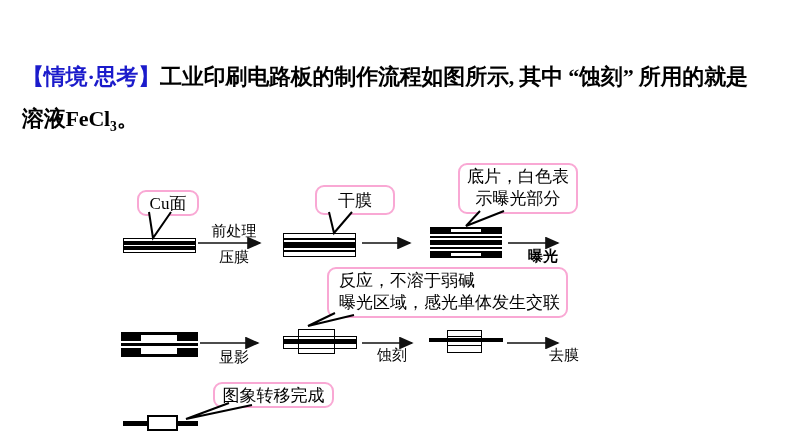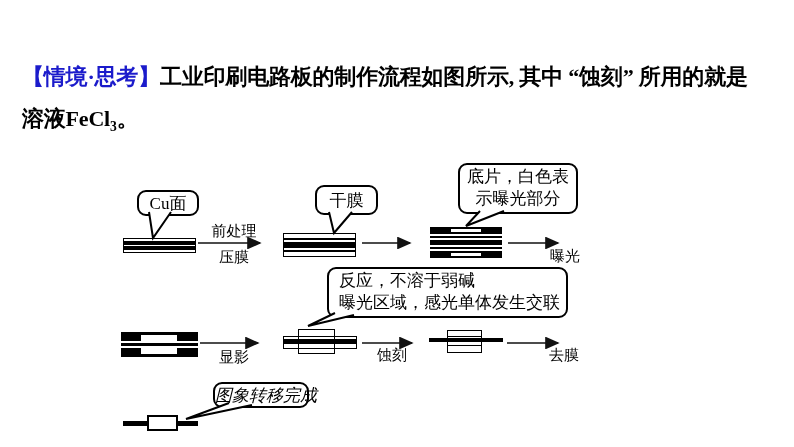--- a/index.html
+++ b/index.html
@@ -6,21 +6,21 @@
   .slide{position:relative;width:794px;height:447px;background:#ffffff;
          font-family:"Liberation Serif",serif;color:#000;overflow:hidden;}
   .abs{position:absolute;}
   
   .title-line{position:absolute;white-space:nowrap;font-weight:bold;font-size:22px;letter-spacing:-0.2px;}
   .tag{color:#1b1bcb;}
   sub{font-size:0.62em;}
   
   .seclabel{position:absolute;font-size:21px;white-space:nowrap;}
   
-  .bubble{position:absolute;border:2px solid #000000;border-radius:9px;background:#fff;
+  .bubble{position:absolute;border:2px solid #f9a8d4;border-radius:9px;background:#fff;
           font-size:17px;line-height:22px;text-align:center;box-sizing:border-box;
           white-space:nowrap;padding-top:1px;z-index:3;}
   .bubble.left{text-align:left;padding-left:10px;}
   
   .step{position:absolute;font-size:15px;white-space:nowrap;width:52px;text-align:center;z-index:2;}
   
   .bar{position:absolute;box-sizing:border-box;z-index:1;}
   .outlined{border:1px solid #000;background:#fff;}
   .row{width:100%;}
   .strip{position:relative;background:#000;}
@@ -105,41 +105,41 @@
 
   <div class="bar" style="left:123px;top:415px;width:75px;height:17px;">
     <div class="abs" style="left:0;top:6px;width:75px;height:5px;background:#000;"></div>
     <div class="abs" style="left:24px;top:0;width:31px;height:16px;border:2px solid #000;background:#fff;box-sizing:border-box;"></div>
   </div>
 
   <div class="bubble" style="left:137px;top:190px;width:62px;height:26px;">
     <span>Cu面</span>
   </div>
 
-  <div class="bubble" style="left:315px;top:185px;width:63px;height:30px;line-height:25px;">
+  <div class="bubble" style="left:315px;top:185px;width:80px;height:30px;line-height:25px;">
     <span>干膜</span>
   </div>
 
   <div class="bubble" style="left:458px;top:163px;width:120px;height:51px;">
     <div>底片，白色表</div>
     <div>示曝光部分</div>
   </div>
 
   <div class="bubble left" style="left:327px;top:267px;width:241px;height:51px;">
     <div>反应，不溶于弱碱</div>
     <div>曝光区域，感光单体发生交联</div>
   </div>
 
-  <div class="bubble" style="left:213px;top:382px;width:96px;height:26px;font-style:italic;">
+  <div class="bubble" style="left:213px;top:382px;width:121px;height:26px;">
     <span>图象转移完成</span>
   </div>
 
   <div class="step" style="left:208px;top:222px;">前处理</div>
   <div class="step" style="left:208px;top:248px;">压膜</div>
-  <div class="step" style="left:539px;top:247px;">曝光</div>
+  <div class="step" style="left:517px;top:247px;font-weight:bold;">曝光</div>
   <div class="step" style="left:208px;top:348px;">显影</div>
   <div class="step" style="left:366px;top:346px;">蚀刻</div>
   <div class="step" style="left:538px;top:346px;">去膜</div>
 
   <svg class="overlay" width="794" height="447" viewBox="0 0 794 447">
     <defs>
       <marker id="ah" markerWidth="10" markerHeight="8" refX="8" refY="4" orient="auto">
         <path d="M0,0 L9,4 L0,8 Z" fill="#111"></path>
       </marker>
     </defs>

